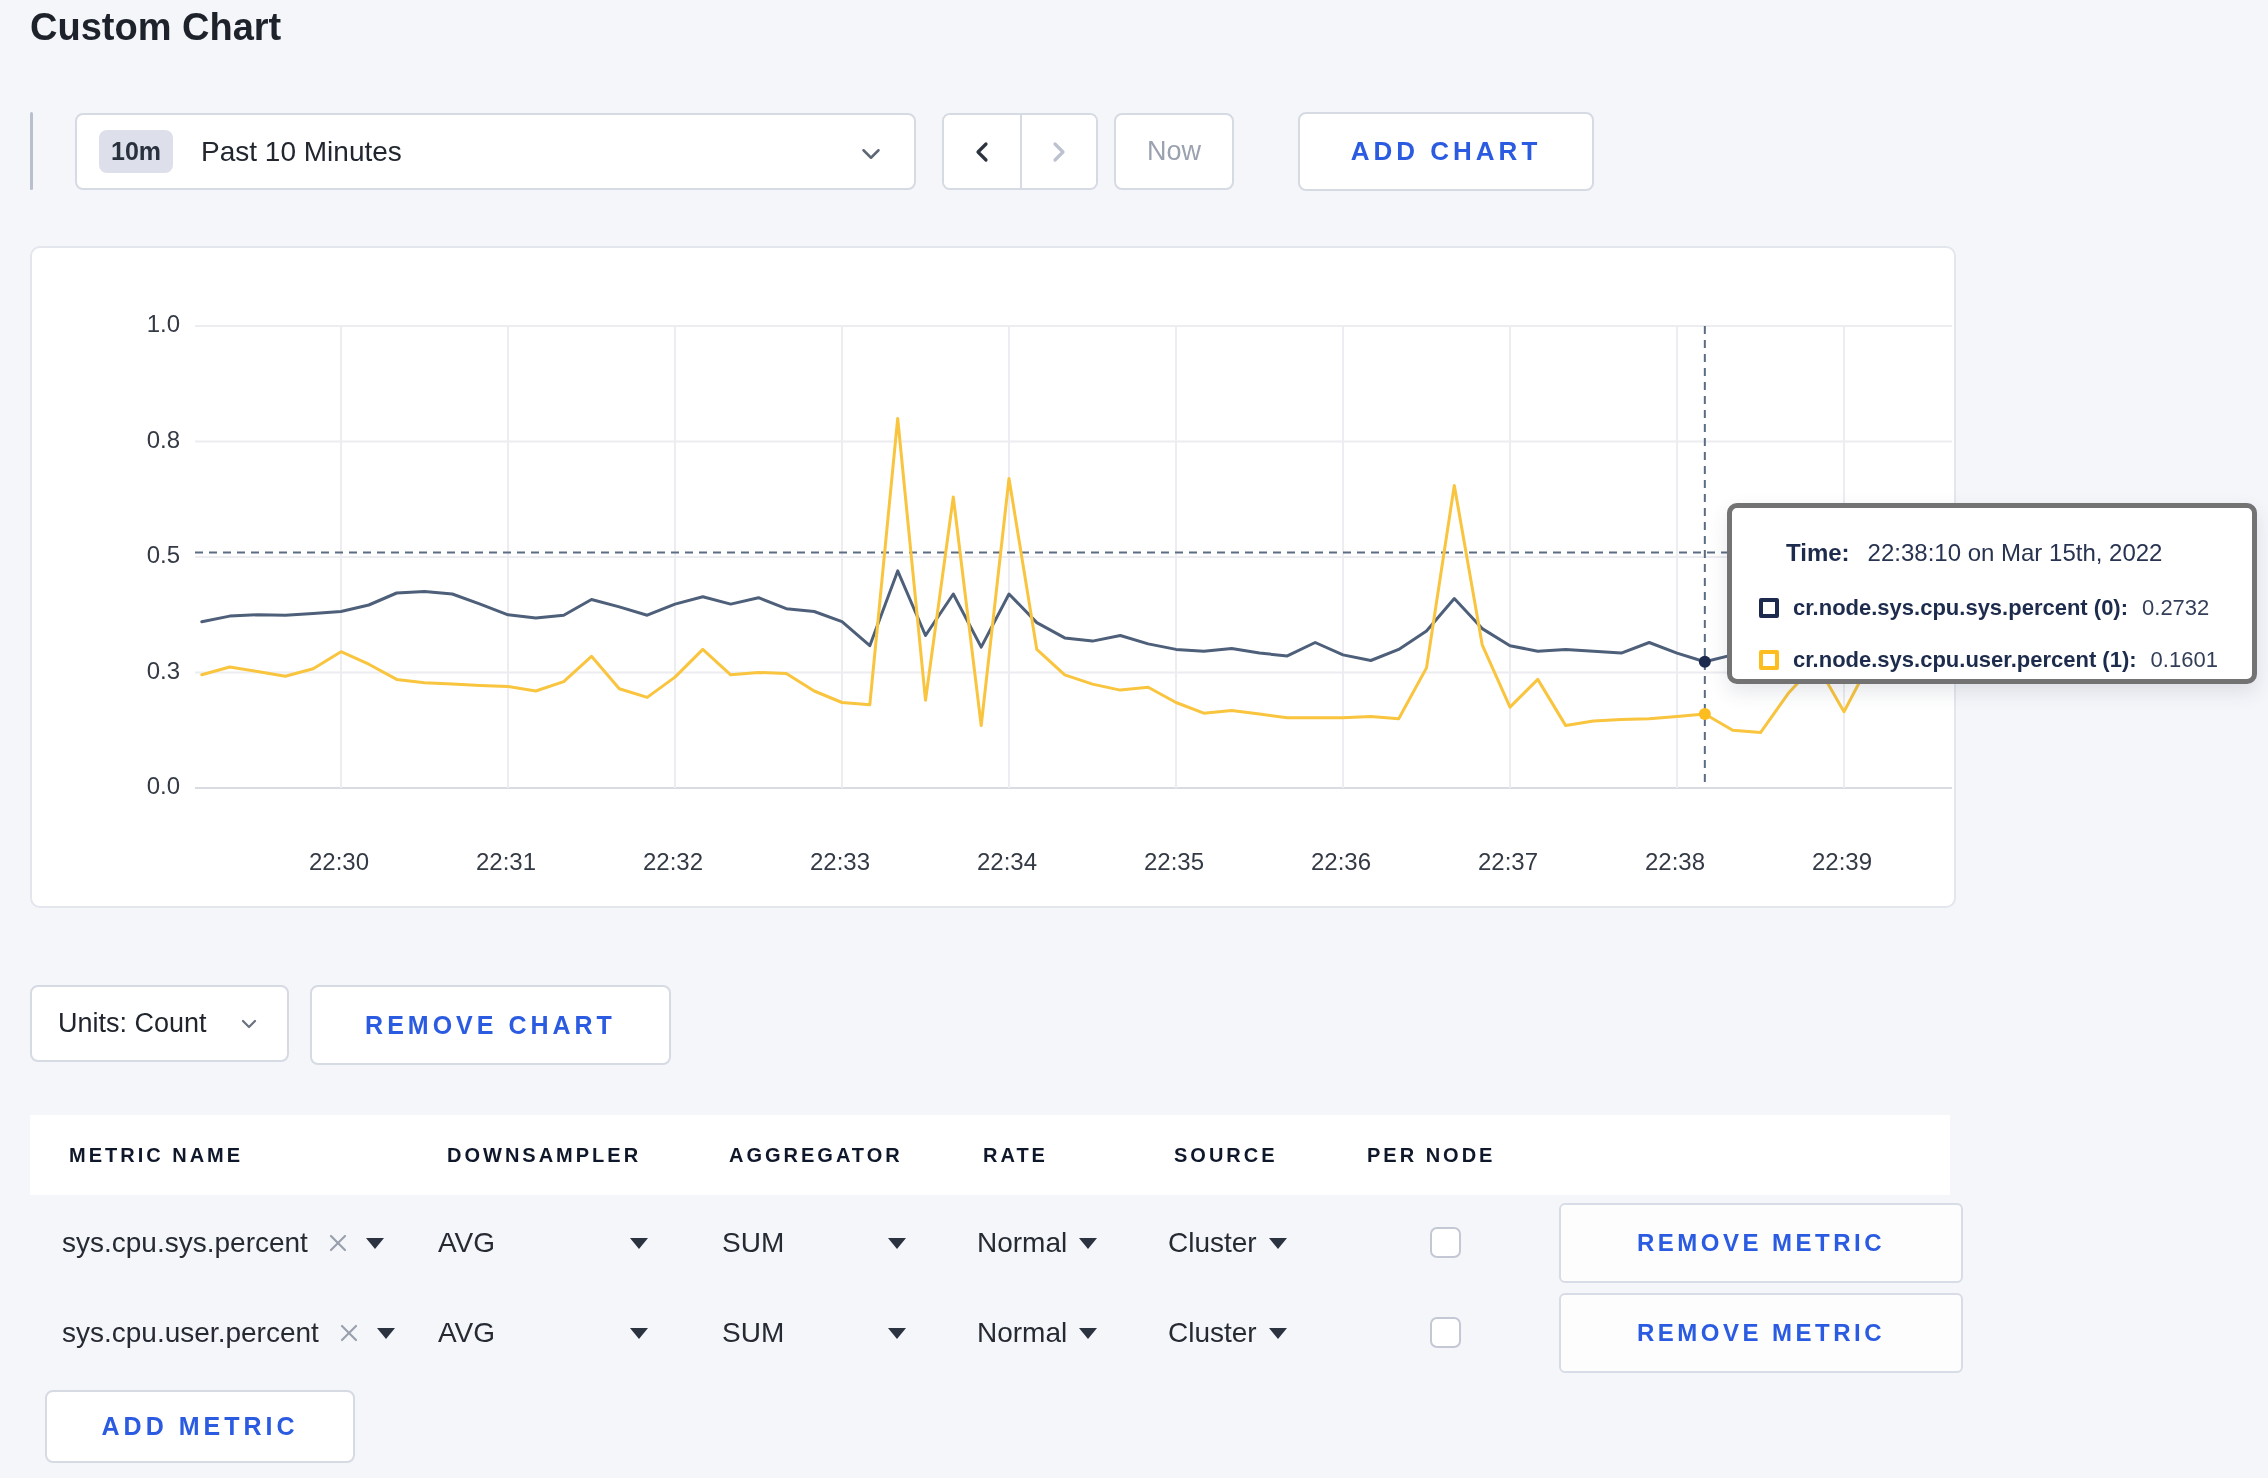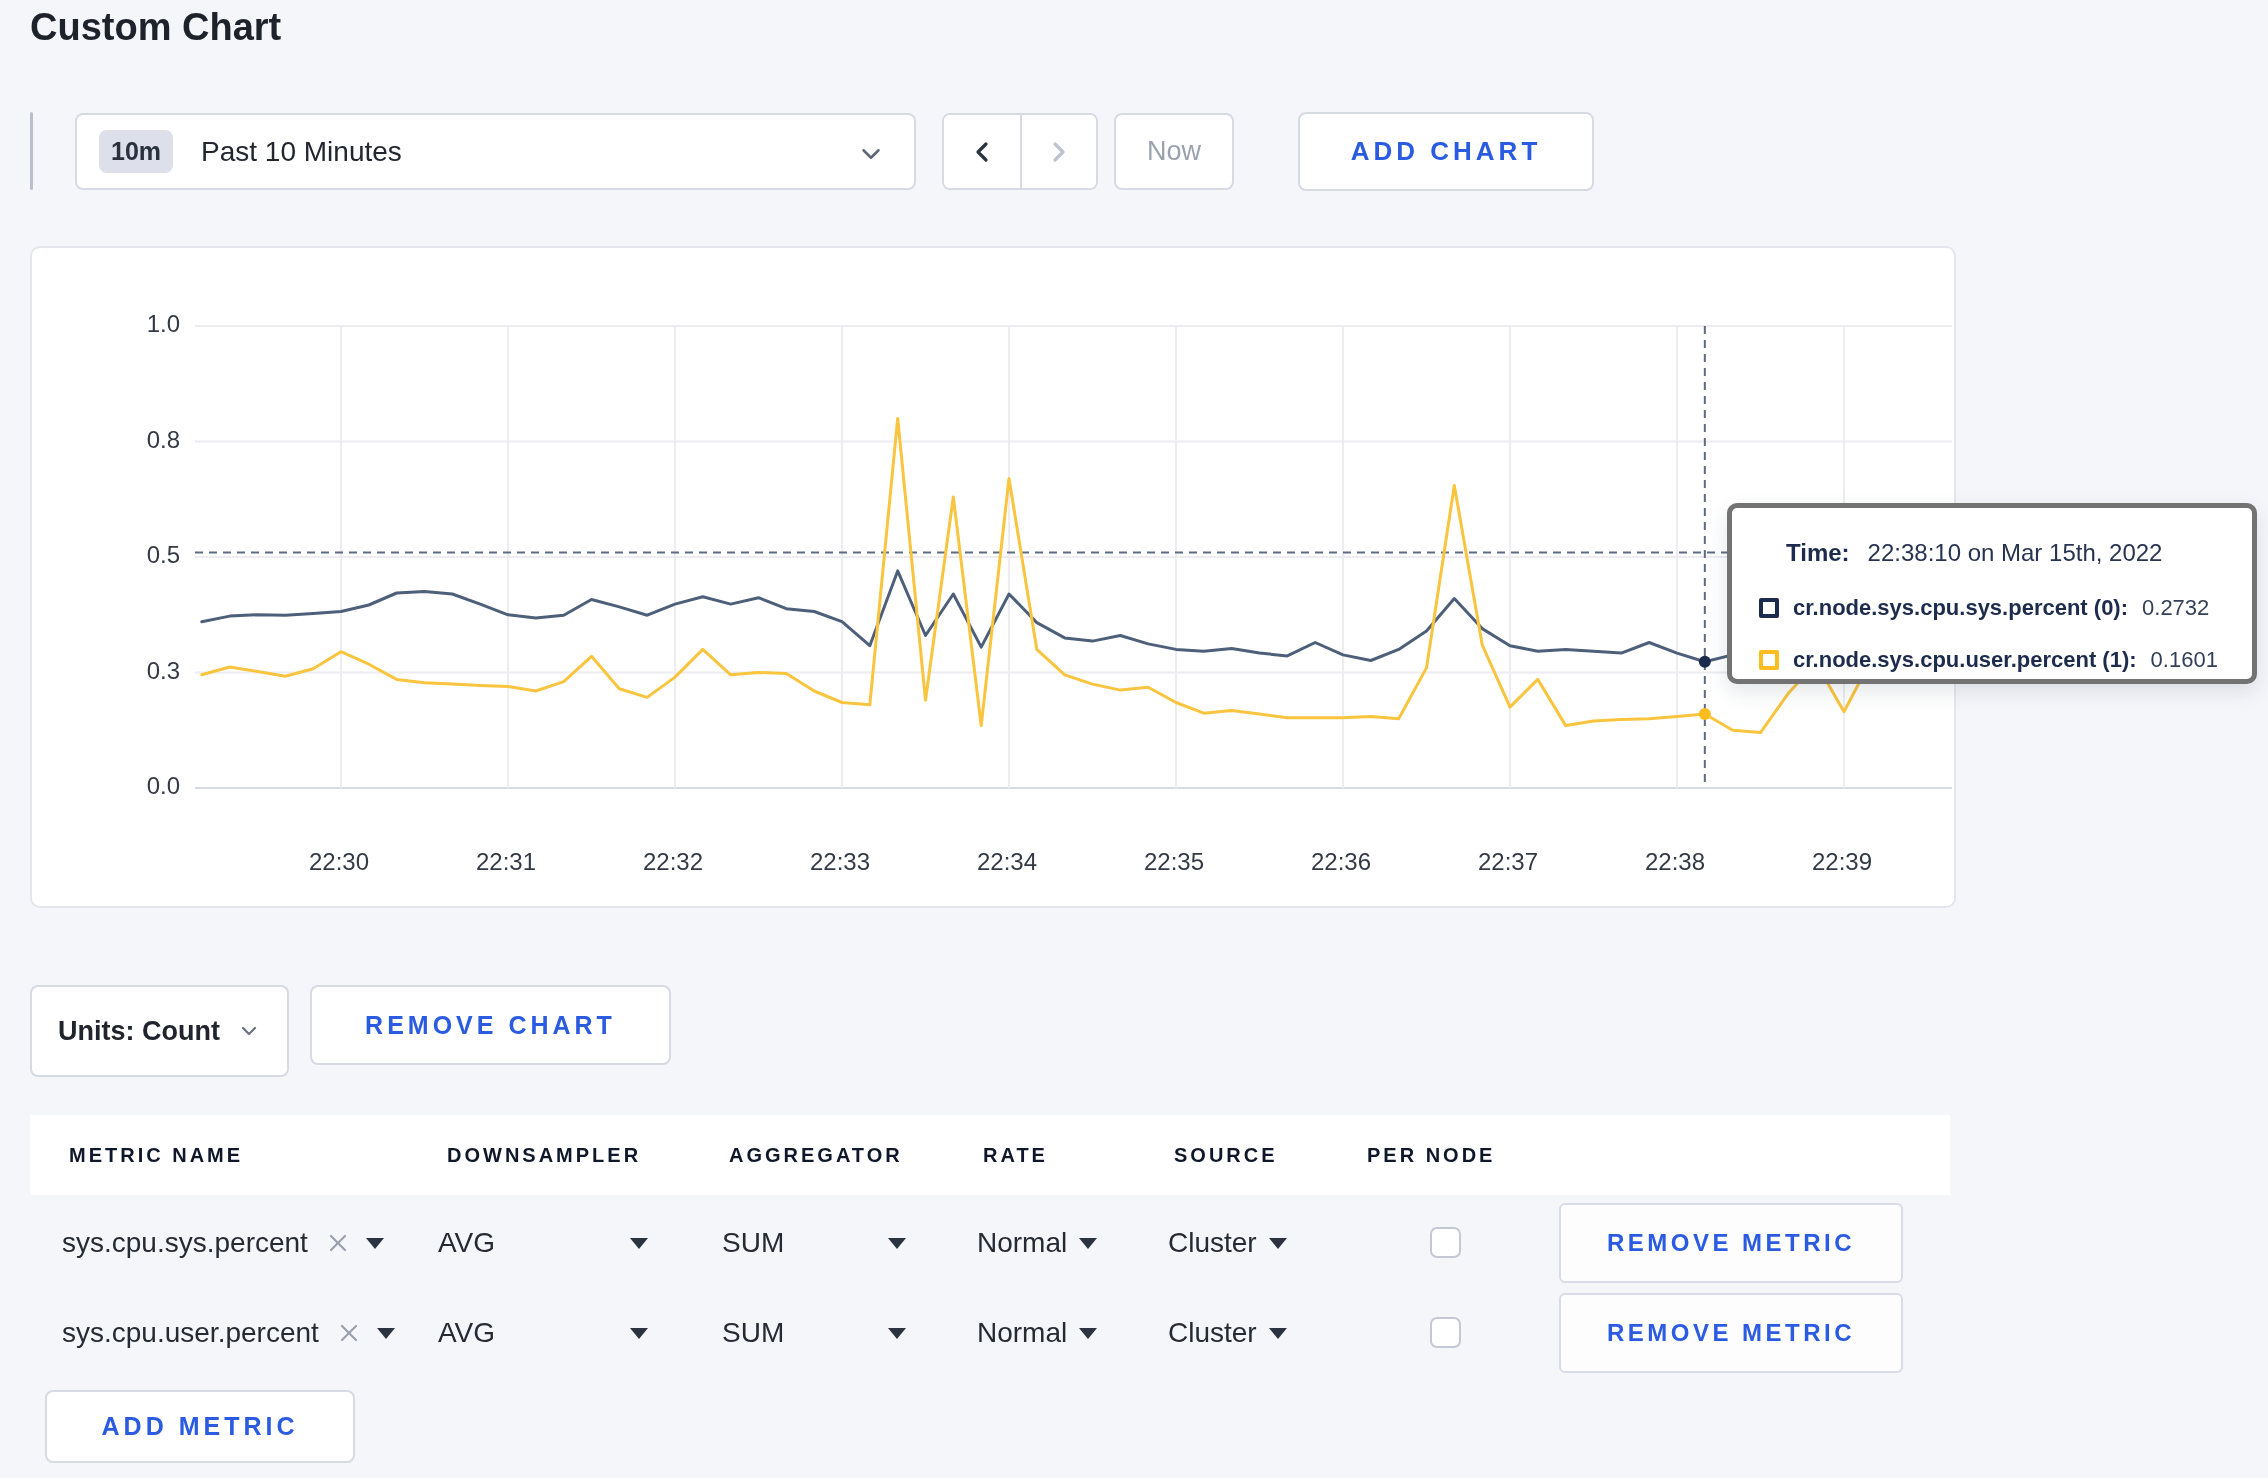--- a/index.html
+++ b/index.html
@@ -38,33 +38,33 @@
   .tooltip { left:1727px; top:503px; width:530px; height:181px; background:#fff; border:5px solid #737373; border-radius:10px; box-shadow:0 8px 20px rgba(44,56,82,.12); }
   .tt-time { position:absolute; left:54px; top:31px; font-size:24px; color:#273350; display:flex; }
   .tt-time .lbl { font-weight:700; color:#1d2b4c; }
   .tt-time .val { margin-left:18px; }
   .tt-row { position:absolute; left:27px; display:flex; align-items:center; }
   .tt-swatch { width:20px; height:20px; border:4px solid #1c2b4d; border-radius:2px; background:#fff; }
   .tt-name { margin-left:14px; font-size:22px; font-weight:700; color:#1d2b4c; }
   .tt-val { margin-left:14px; font-size:22px; color:#333f58; }
 
   
-  .btn-units { left:30px; top:985px; width:259px; height:92px; justify-content:space-between; padding:0 26px; font-size:27px; font-weight:700; color:#20242d; position:absolute; }
+  .btn-units { left:30px; top:985px; width:259px; height:77px; justify-content:space-between; padding:0 26px; font-size:27px; font-weight:400; color:#20242d; position:absolute; }
   .btn-removechart { left:310px; top:985px; width:361px; height:80px; font-size:25px; position:absolute; }
 
   
   .header-band { left:30px; top:1115px; width:1920px; height:80px; background:#fff; }
   .hcell { position:absolute; top:0; line-height:80px; font-size:20px; font-weight:700; letter-spacing:3px; color:#0f172a; }
   .mrow { left:30px; width:1920px; height:82px; position:absolute; }
   .mcell { position:absolute; top:0; height:82px; display:flex; align-items:center; font-size:28px; color:#262a33; }
   .caret { width:0; height:0; border-left:9px solid transparent; border-right:9px solid transparent; border-top:11px solid #2b3240; display:inline-block; }
   .xicon { display:inline-block; margin-left:18px; }
   .mcaret-gap { margin-left:16px; }
   .checkbox { position:absolute; left:1400px; top:25px; width:31px; height:31px; background:#fff; border:2px solid #c3c8d4; border-radius:7px; cursor:pointer; }
-  .btn-removemetric { position:absolute; left:1529px; top:1px; width:344px; height:80px; background:#fdfdfe; border:2px solid #d8dce6; border-radius:6px; display:flex; align-items:center; justify-content:center; font-size:24px; font-weight:600; letter-spacing:3.5px; color:#2b5be0; cursor:pointer; }
+  .btn-removemetric { position:absolute; left:1529px; top:1px; width:404px; height:80px; background:#fdfdfe; border:2px solid #d8dce6; border-radius:6px; display:flex; align-items:center; justify-content:center; font-size:24px; font-weight:600; letter-spacing:3.5px; color:#2b5be0; cursor:pointer; }
   .btn-addmetric { left:45px; top:1390px; width:310px; height:73px; font-size:25px; position:absolute; }
 </style>
 </head>
 <body>
 
 <h1 class="abs page-title">Custom Chart</h1>
 
 <div class="abs accent-bar"></div>
 
 <div class="btn dd-timerange">

